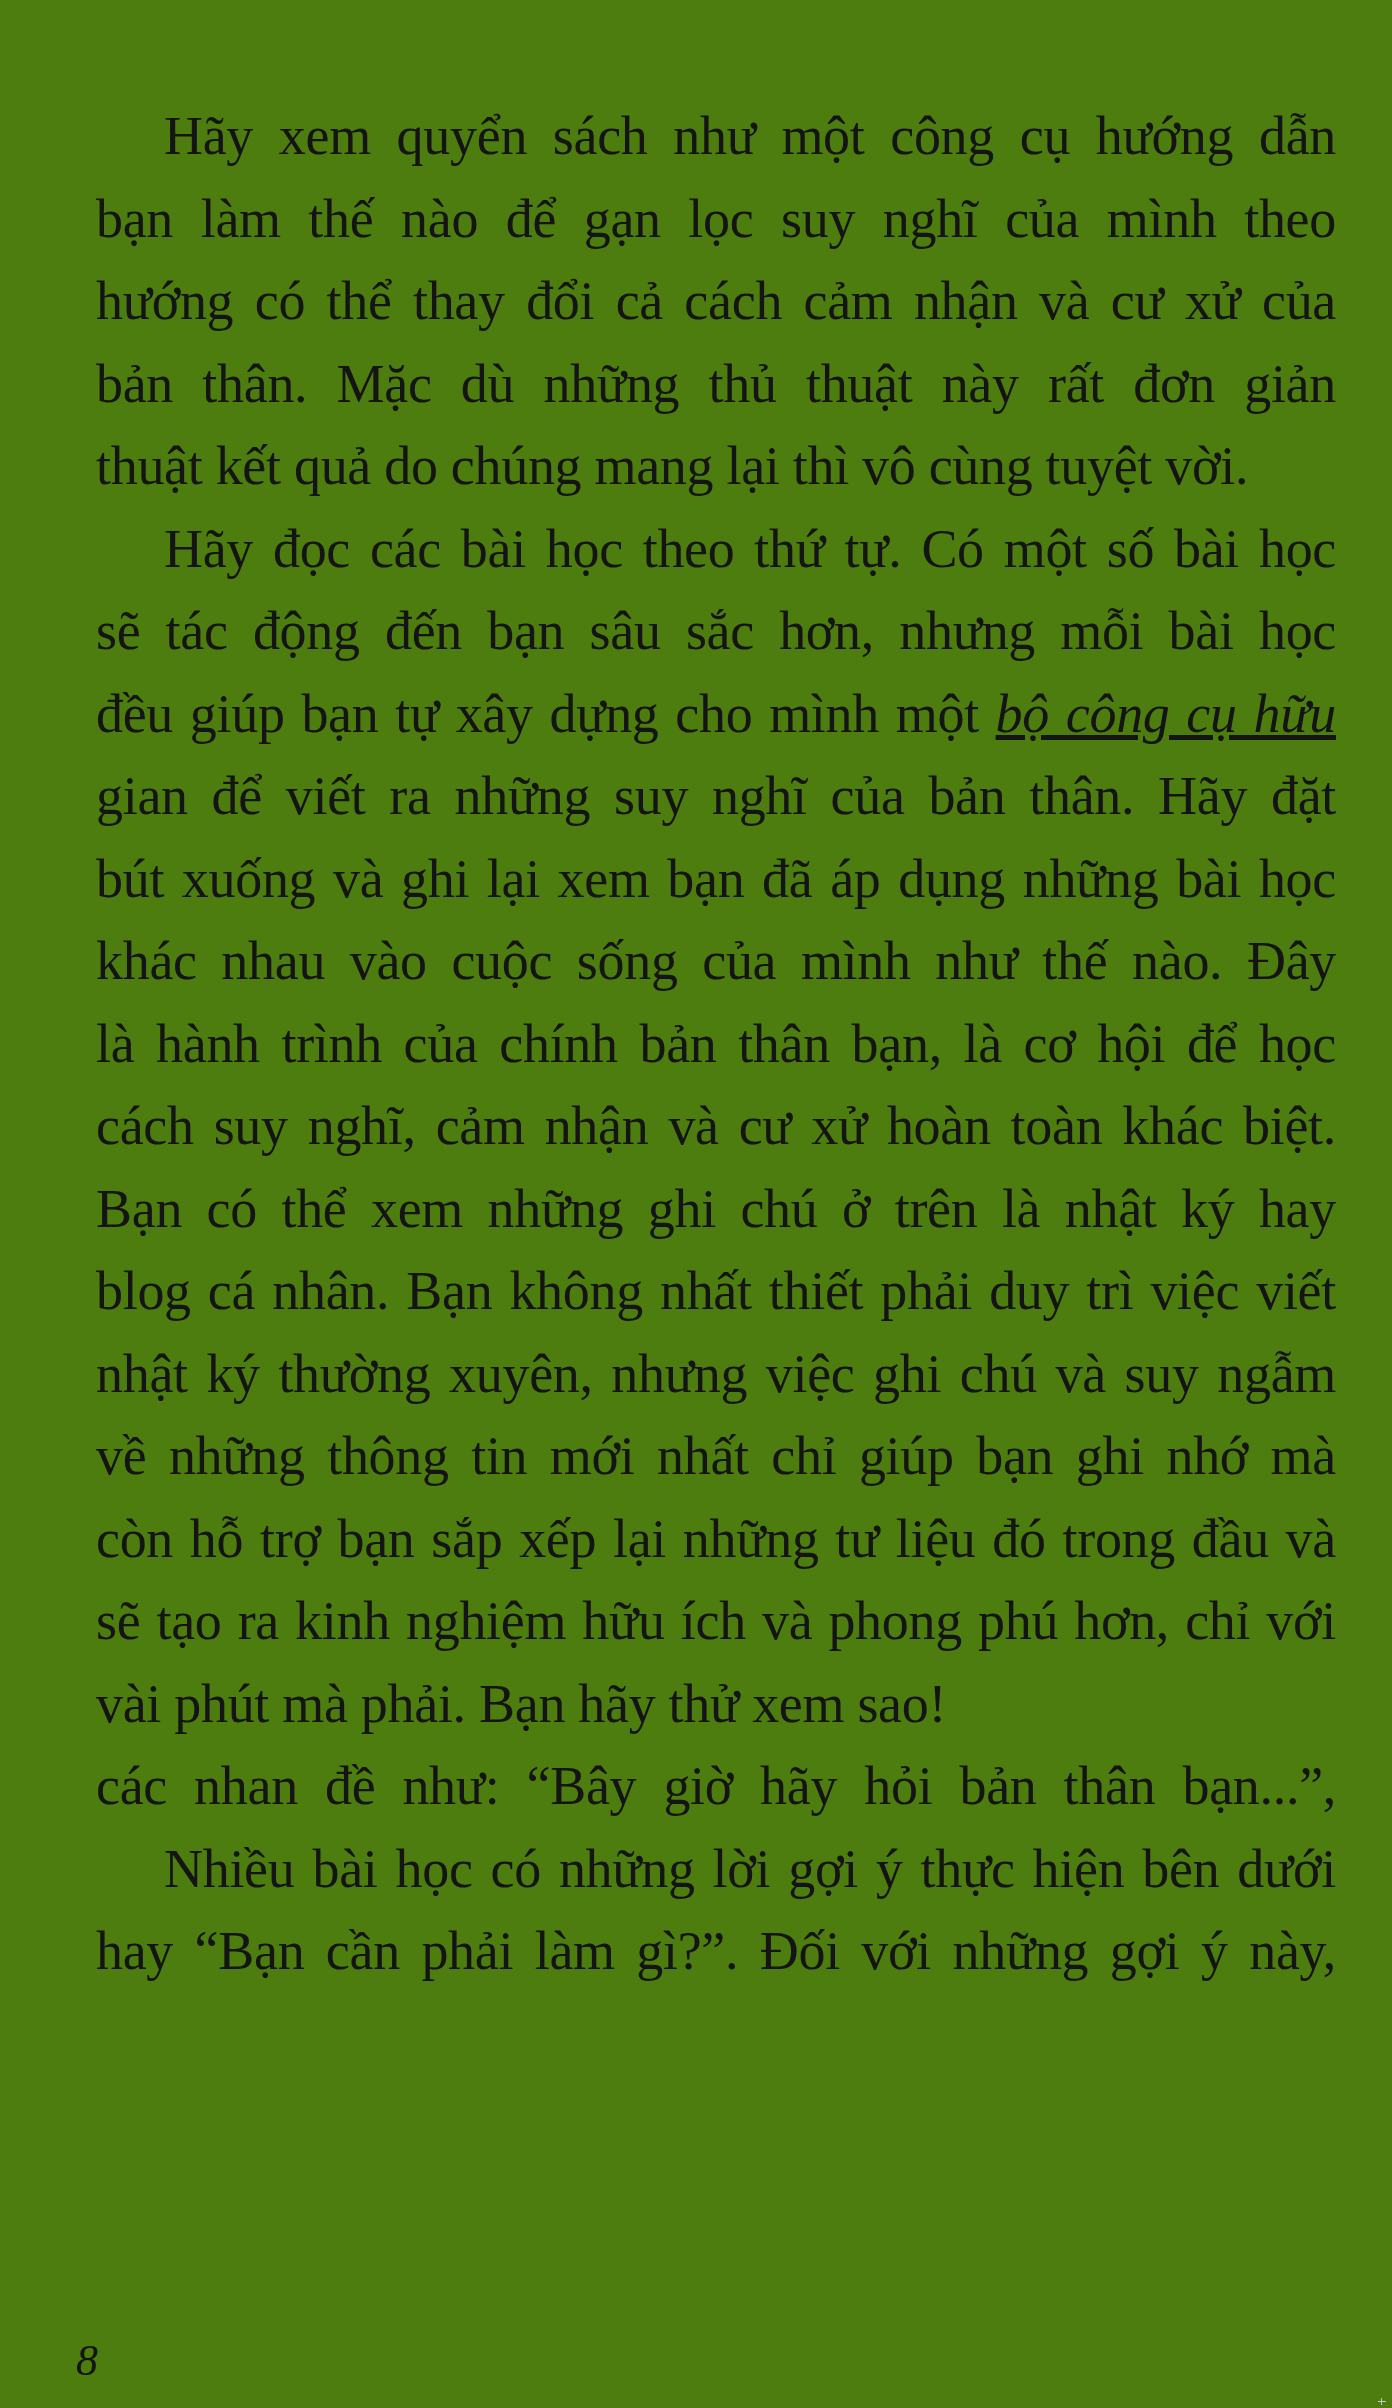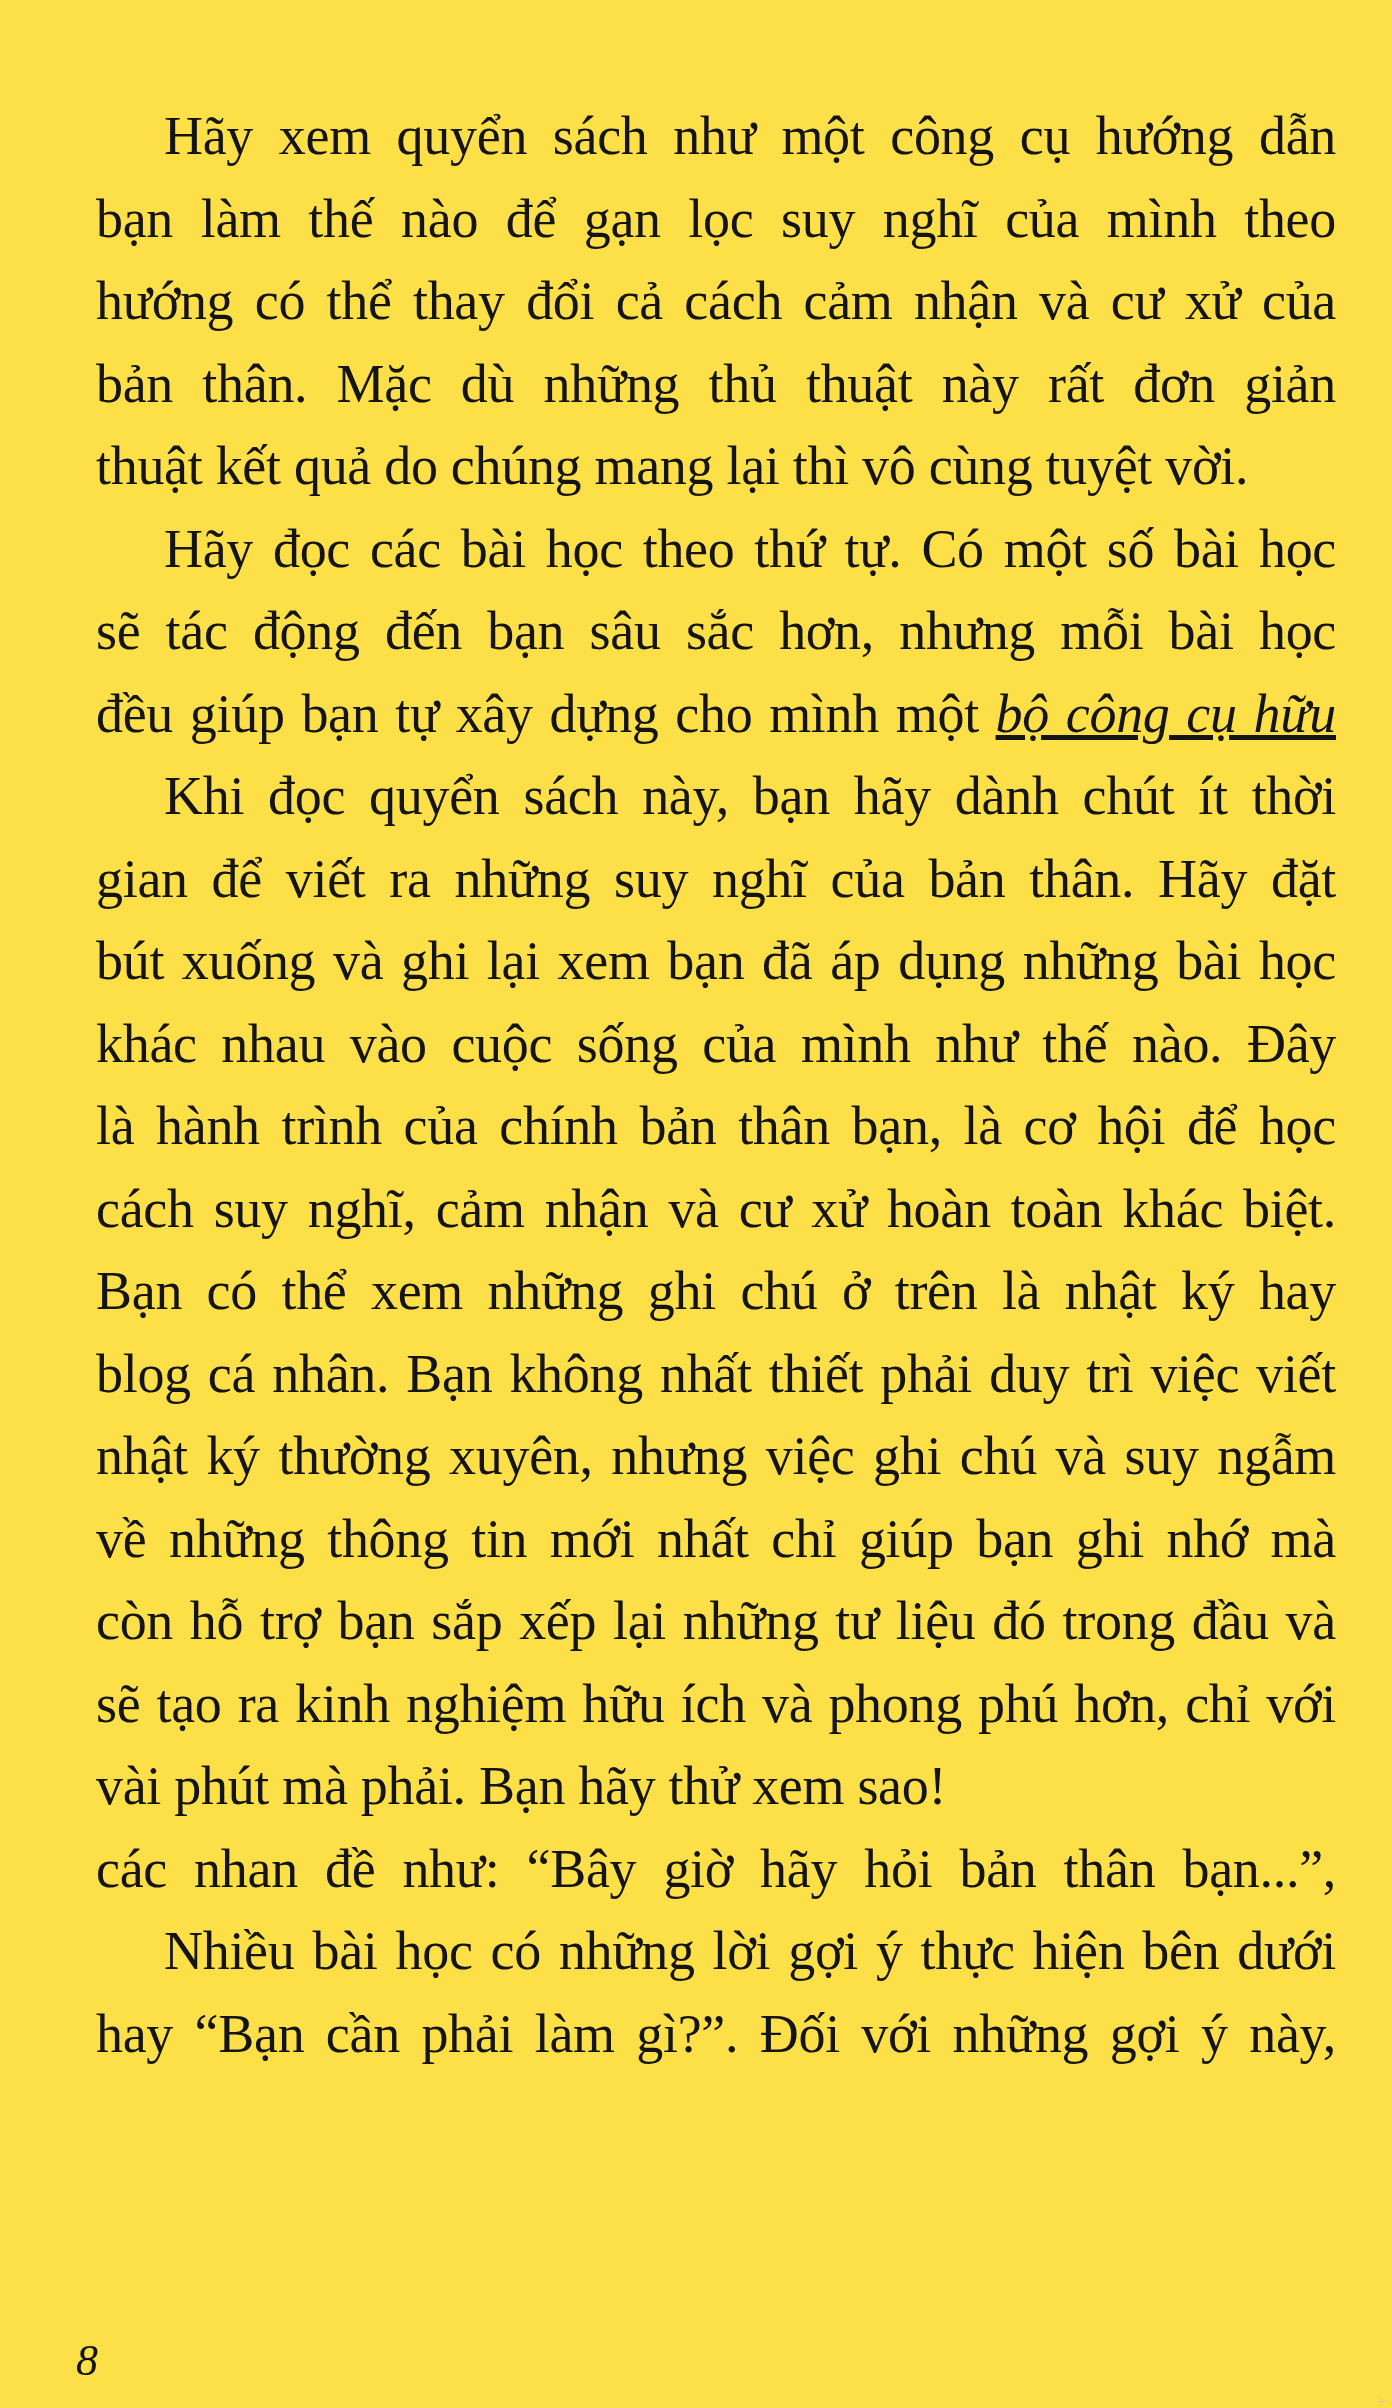--- a/index.html
+++ b/index.html
@@ -13,21 +13,21 @@
     position: relative;
     overflow: hidden;
     color: #141414;
     font-family: "Liberation Serif", "DejaVu Serif", serif;
   }
   .page {
     position: absolute;
     left: 0; top: 0;
     width: 1392px;
     height: 2408px;
-    background: #fde047;
+    background: #4d7c0f;
   }
   .text-column {
     position: absolute;
     left: 96px;
     top: 95px;
     width: 1240px;
   }
   .paragraph {
     margin: 0;
     padding: 0;
@@ -94,21 +94,20 @@
       <span class="line last"><span>thuật kết quả do chúng mang lại thì vô cùng tuyệt vời.</span></span>
     </div>
 
     <div class="paragraph">
       <span class="line first"><span>Hãy đọc các bài học theo thứ tự. Có một số bài học</span></span>
       <span class="line"><span>sẽ tác động đến bạn sâu sắc hơn, nhưng mỗi bài học</span></span>
       <span class="line"><span>đều giúp bạn tự xây dựng cho mình một </span><span class="seg-italic">bộ công cụ hữu</span></span>
     </div>
 
     <div class="paragraph">
-      <span class="line first"><span>Khi đọc quyển sách này, bạn hãy dành chút ít thời</span></span>
       <span class="line"><span>gian để viết ra những suy nghĩ của bản thân. Hãy đặt</span></span>
       <span class="line"><span>bút xuống và ghi lại xem bạn đã áp dụng những bài học</span></span>
       <span class="line"><span>khác nhau vào cuộc sống của mình như thế nào. Đây</span></span>
       <span class="line"><span>là hành trình của chính bản thân bạn, là cơ hội để học</span></span>
       <span class="line"><span>cách suy nghĩ, cảm nhận và cư xử hoàn toàn khác biệt.</span></span>
       <span class="line"><span>Bạn có thể xem những ghi chú ở trên là nhật ký hay</span></span>
       <span class="line"><span>blog cá nhân. Bạn không nhất thiết phải duy trì việc viết</span></span>
       <span class="line"><span>nhật ký thường xuyên, nhưng việc ghi chú và suy ngẫm</span></span>
       <span class="line"><span>về những thông tin mới nhất chỉ giúp bạn ghi nhớ mà</span></span>
       <span class="line"><span>còn hỗ trợ bạn sắp xếp lại những tư liệu đó trong đầu và</span></span>

